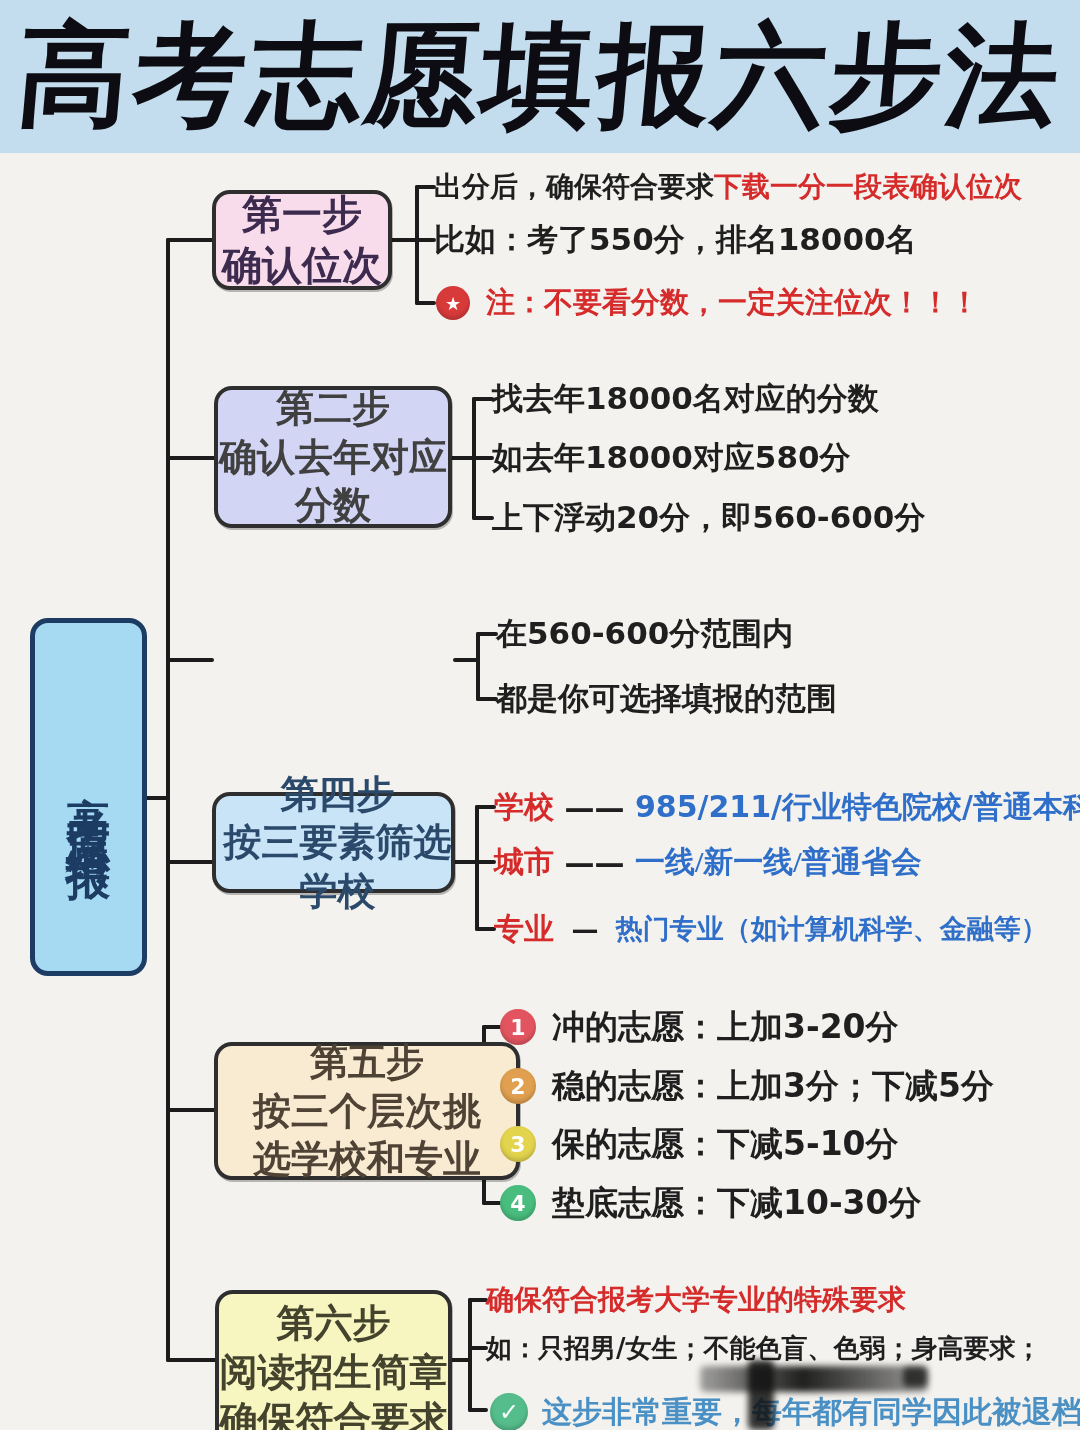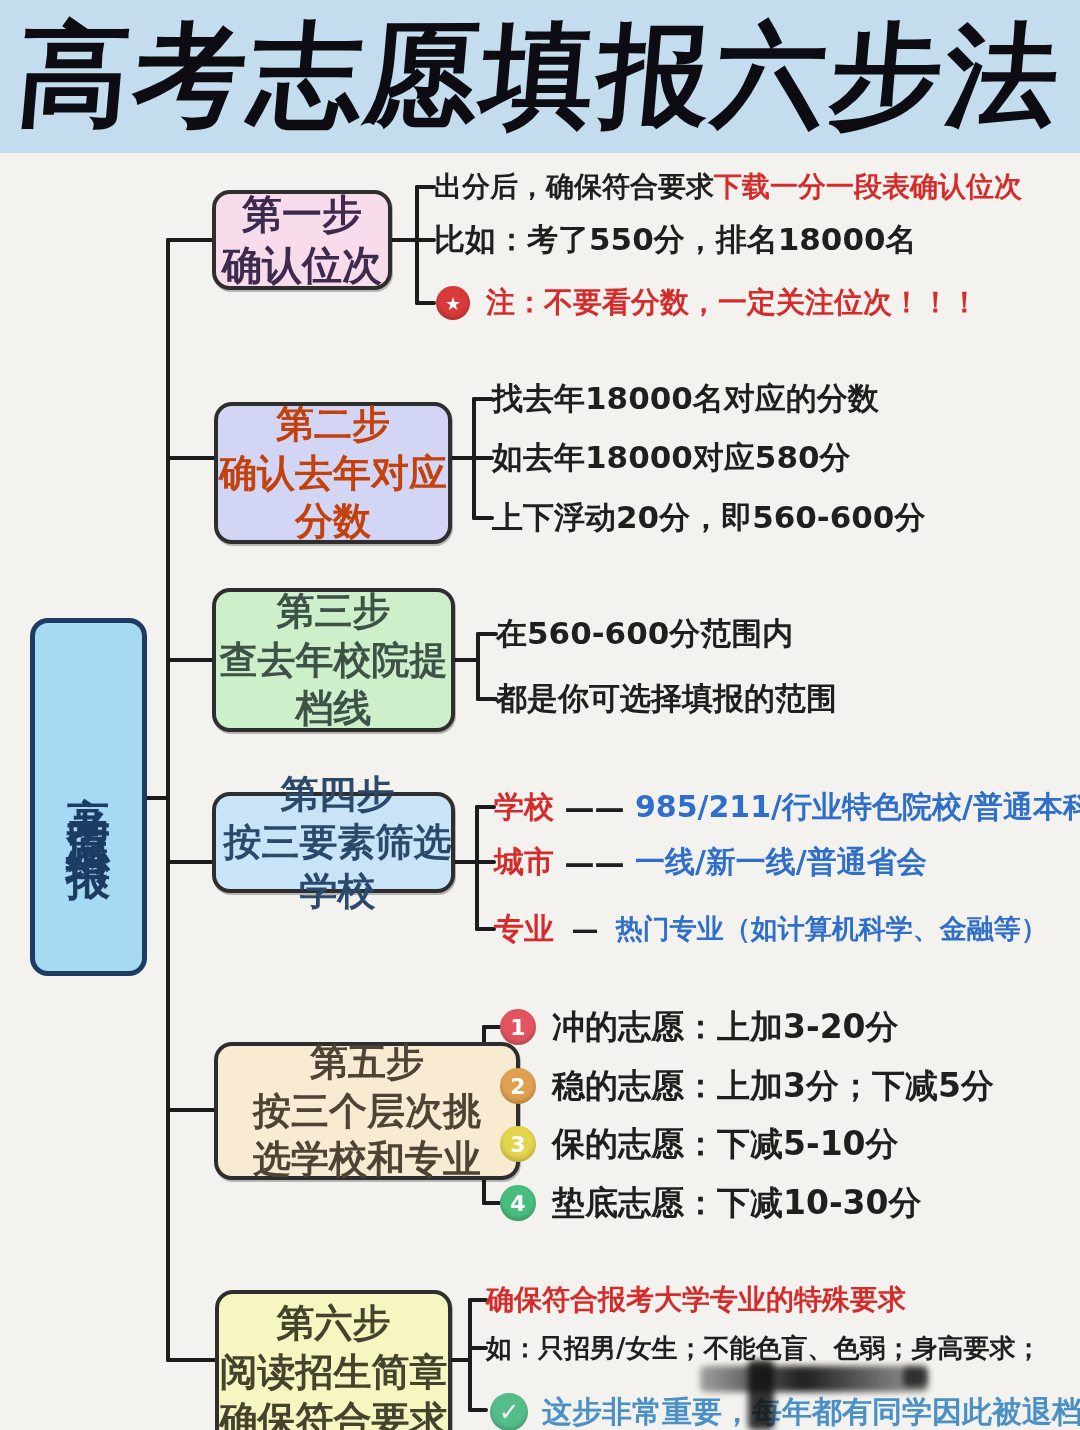--- a/index.html
+++ b/index.html
@@ -109,31 +109,26 @@
 
   <div class="root-node">
     <span class="root-label">高考志愿填报</span>
   </div>
 
   <div class="step-box" style="left: 212px; top: 190px; width: 180px; height: 100px; background: rgb(248, 220, 236); color: rgb(61, 43, 79);">
     <div class="step-line" style="font-size:40px">第一步</div>
     <div class="step-line" style="font-size:40px">确认位次</div>
   </div>
 
-  <div class="step-box" style="left: 214px; top: 402px; width: 238px; height: 142px; background: rgb(211, 213, 244); color: #c2410c;">
+  <div class="step-box" style="left: 214px; top: 386px; width: 238px; height: 142px; background: rgb(211, 213, 244); color: #404040;">
     <div class="step-line">第二步</div>
     <div class="step-line">确认去年对应</div>
     <div class="step-line">分数</div>
   </div>
 
-  <div class="step-box" style="left: 212px; top: 588px; width: 243px; height: 144px; background: rgb(205, 240, 203); color: rgb(63, 82, 71);">
-    <div class="step-line">第三步</div>
-    <div class="step-line">查去年校院提</div>
-    <div class="step-line">档线</div>
-  </div>
 
   <div class="step-box" style="left: 212px; top: 792px; width: 243px; height: 101px; background: rgb(201, 227, 247); color: rgb(43, 74, 107); padding-left: 8px;">
     <div class="step-line">第四步</div>
     <div class="step-line">按三要素筛选</div>
     <div class="step-line">学校</div>
   </div>
 
   <div class="step-box" style="left: 214px; top: 1042px; width: 306px; height: 138px; background: rgb(249, 234, 210); color: rgb(79, 67, 54);">
     <div class="step-line">第五步</div>
     <div class="step-line">按三个层次挑</div>
@@ -176,21 +171,21 @@
   </div>
 
   <div class="item fs30" style="left:494px;top:785px;">
     <span class="seg" style="color: rgb(213, 43, 43);">学校</span>
       <span class="seg" style="color: rgb(31, 31, 31);"> —— </span>
       <span class="seg" style="color: rgb(47, 111, 201);">985/211/行业特色院校/普通本科</span>
   </div>
   <div class="item fs30" style="left:494px;top:840px;">
     <span class="seg" style="color: rgb(213, 43, 43);">城市</span>
       <span class="seg" style="color: rgb(31, 31, 31);"> —— </span>
-      <span class="seg" style="color: rgb(47, 111, 201);">一线/新一线/普通省会</span>
+      <span class="seg" style="color: rgb(47, 111, 201); font-family: Liberation Serif, serif;">一线/新一线/普通省会</span>
   </div>
   <div class="item fs27" style="left:494px;top:907px;gap:8px;">
     <span class="seg" style="font-size: 30px; color: rgb(213, 43, 43);">专业</span>
       <span class="seg" style="color: rgb(31, 31, 31);"> — </span>
       <span class="seg" style="color: rgb(47, 111, 201);">热门专业（如计算机科学、金融等）</span>
   </div>
 
   <div class="item fs33" style="left:500px;top:1005px;">
     <span class="badge num" style="background: rgb(226, 85, 96);">1</span>
     <span class="seg" style="color: rgb(31, 31, 31);">冲的志愿：上加3-20分</span>

